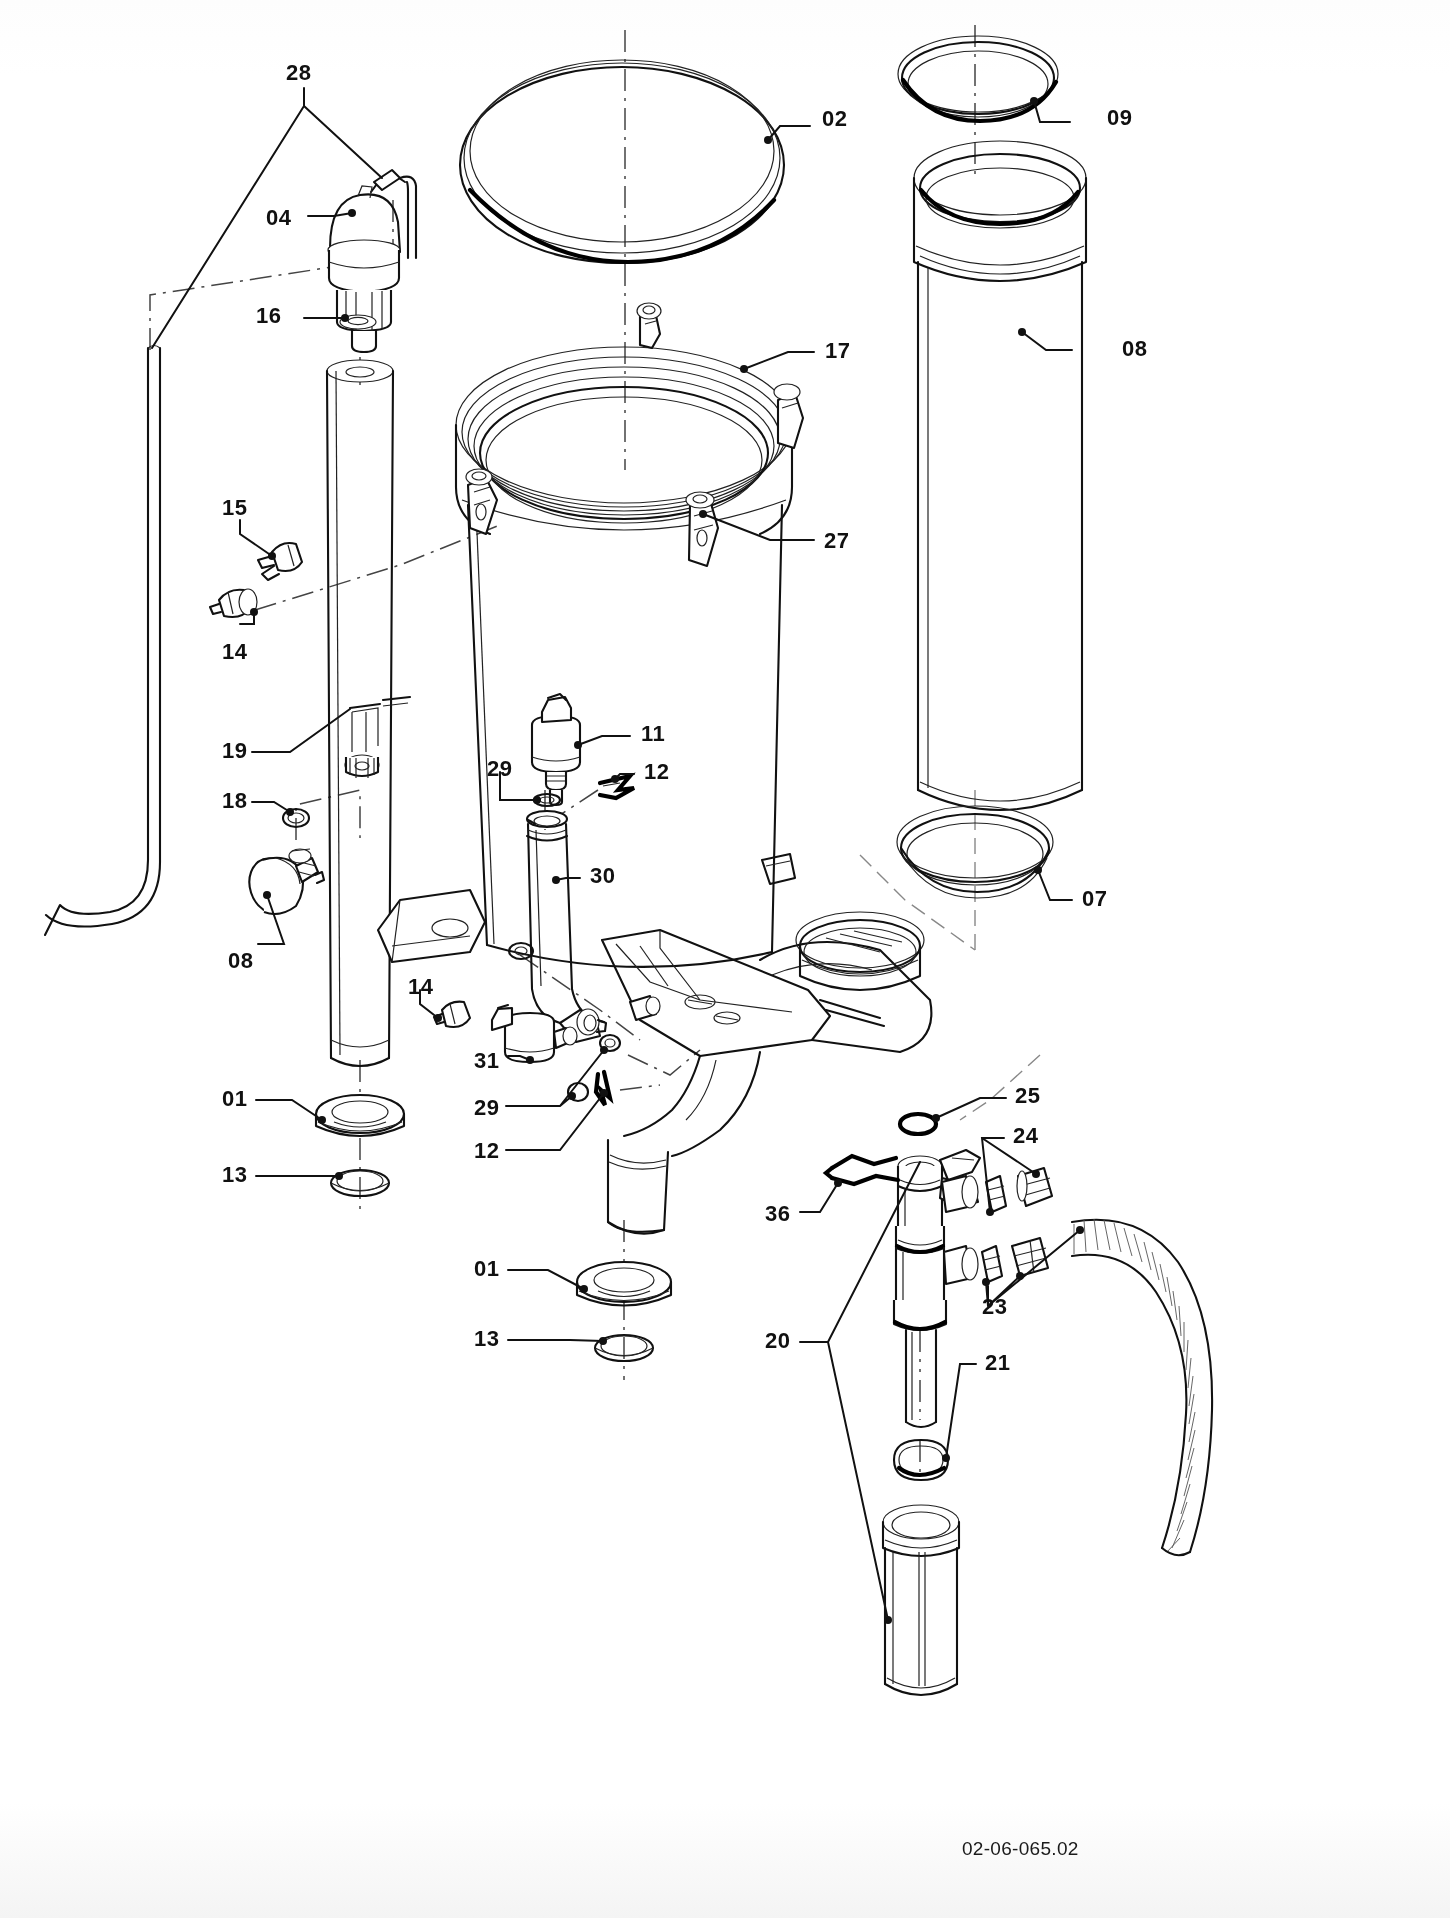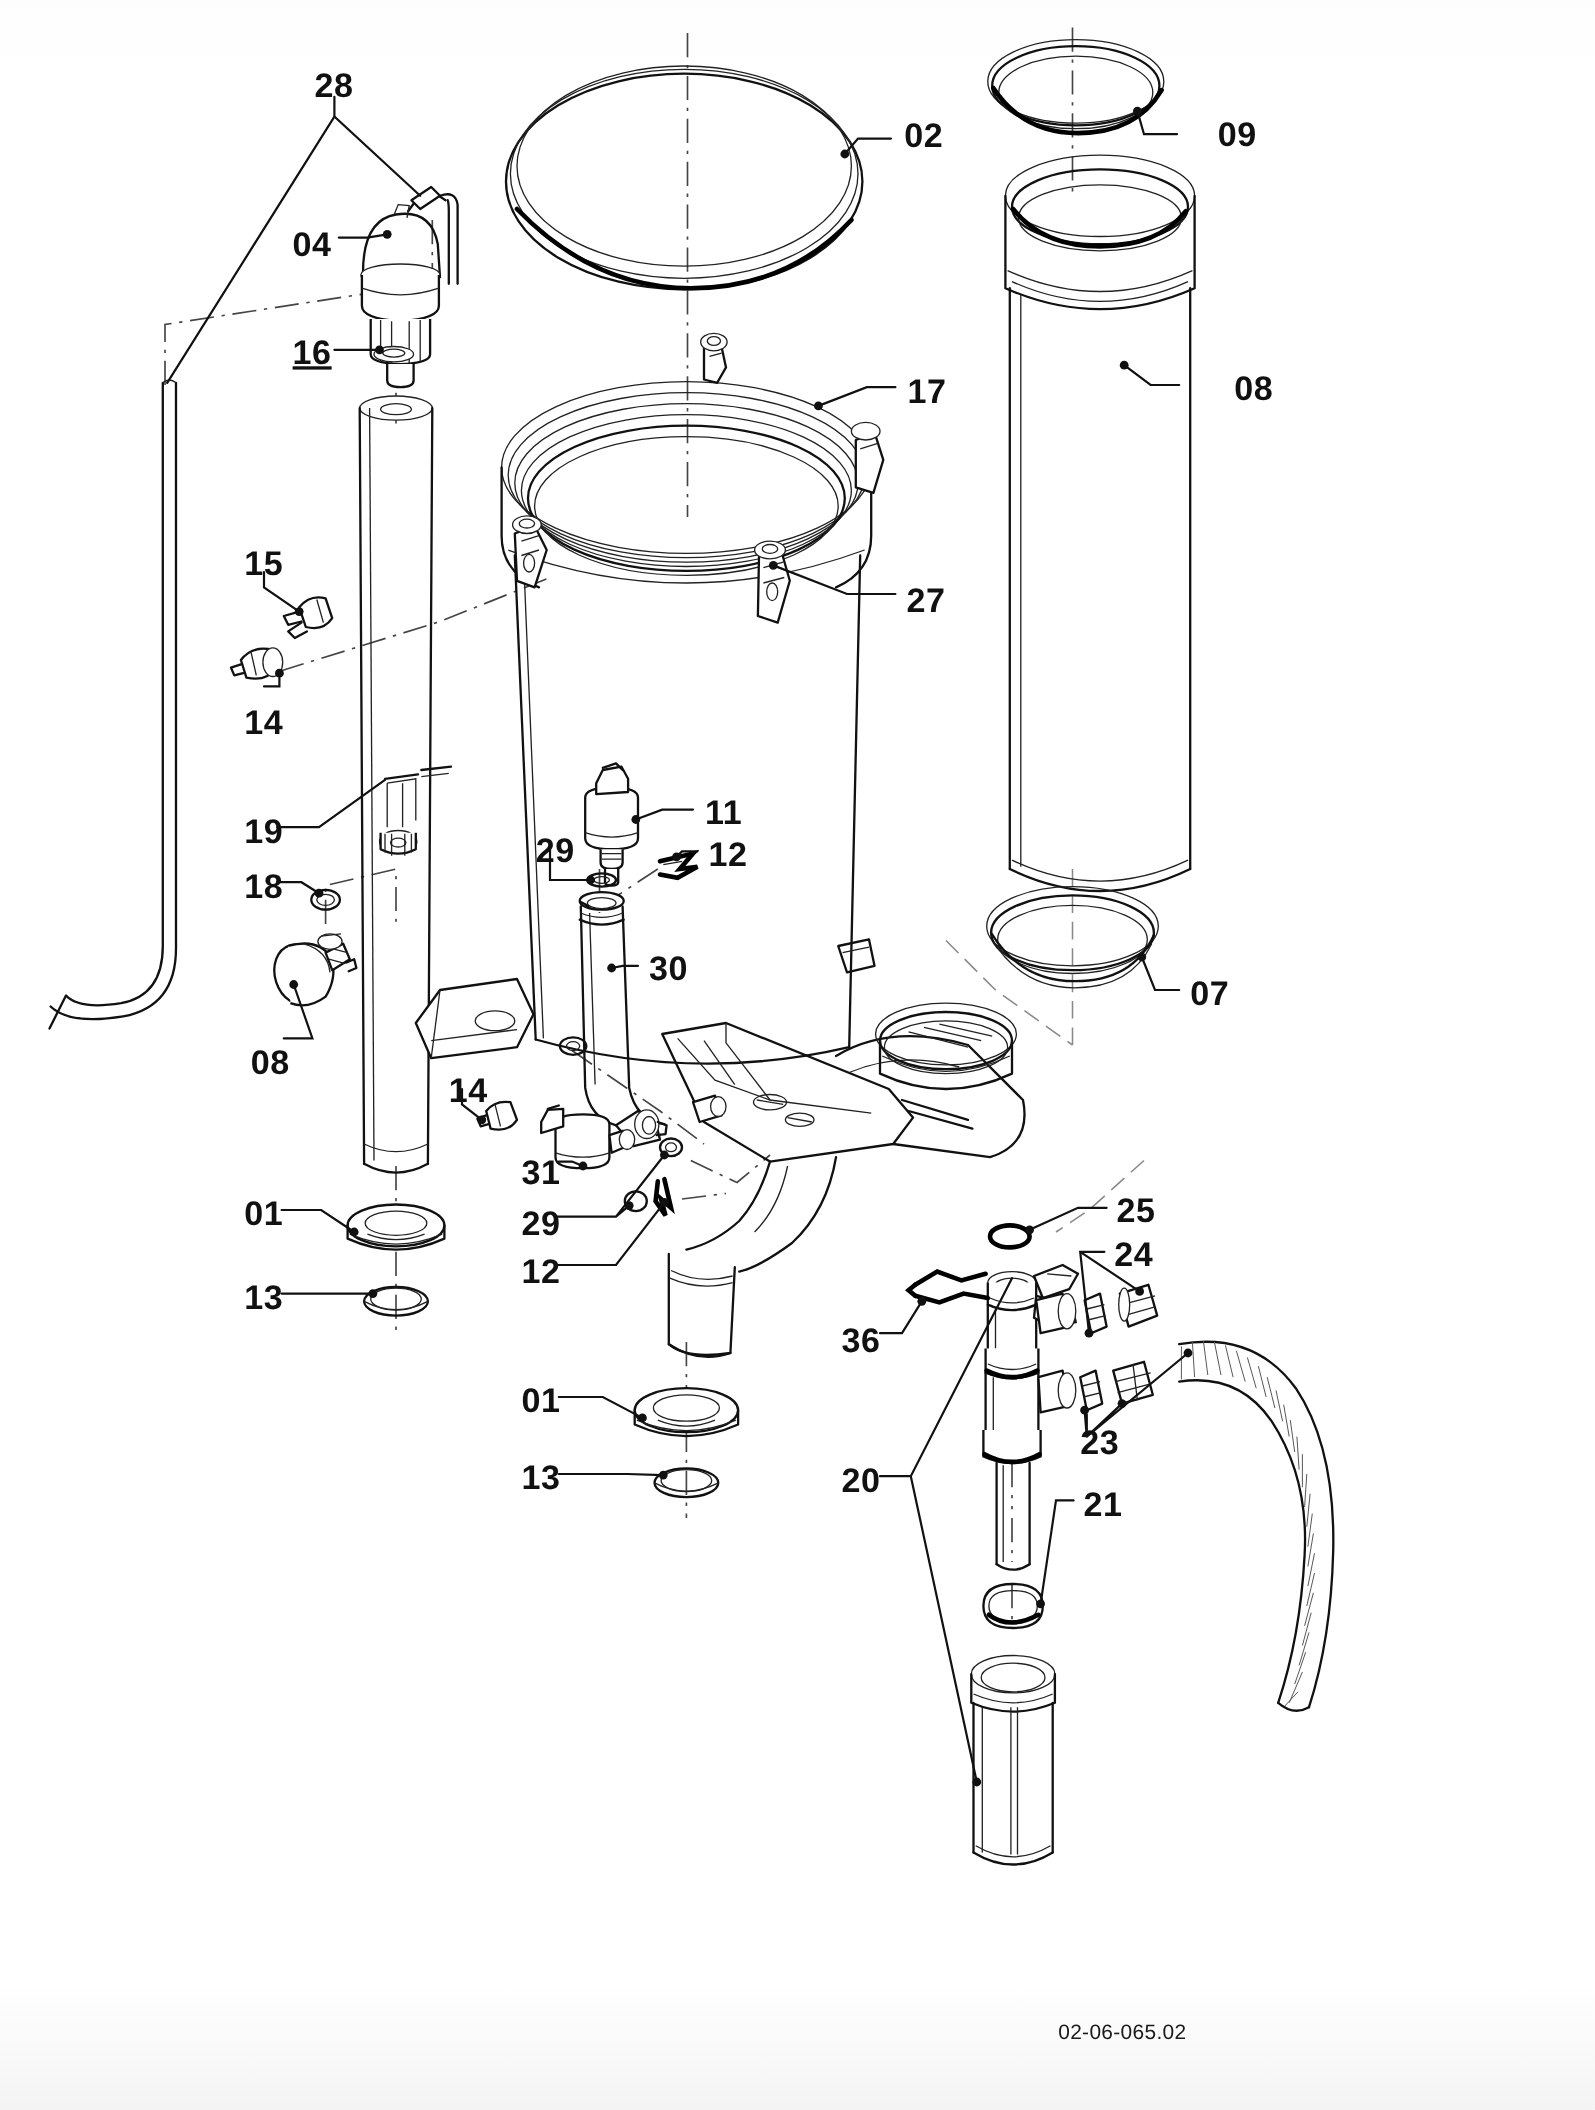--- a/index.html
+++ b/index.html
@@ -2,21 +2,21 @@
 <html><head>
 <meta charset="utf-8">
 <style>
   html,body{margin:0;padding:0;background:#fff;}
   body{width:1450px;height:1918px;overflow:hidden;
        font-family:"Liberation Sans",sans-serif;}
   #sheet{position:relative;width:1450px;height:1918px;
          background:linear-gradient(180deg,#fdfdfd 0%,#ffffff 4%,#ffffff 94%,#f4f4f4 100%);}
   svg#dwg{position:absolute;inset:0;width:1450px;height:1918px;display:block;}
   .lbl{position:absolute;font-family:"Liberation Sans",sans-serif;
-       font-weight:bold;font-size:31px;color:#111;letter-spacing:.5px;
+       font-weight:bold;font-size:22px;color:#111;letter-spacing:.5px;
        line-height:1;white-space:nowrap;}
   .drawno{position:absolute;font-family:"Liberation Sans",sans-serif;
           font-size:19px;color:#1a1a1a;white-space:nowrap;letter-spacing:.3px;}
   
   .s  {fill:none;stroke:#111;stroke-width:2.1;stroke-linecap:round;stroke-linejoin:round;}
   .sf {fill:#fff;stroke:#111;stroke-width:2.1;stroke-linejoin:round;}
   .thin{fill:none;stroke:#222;stroke-width:1.2;}
   .thinf{fill:#fff;stroke:#222;stroke-width:1.2;}
   .hair{fill:none;stroke:#555;stroke-width:0.9;}
   .heavy{fill:none;stroke:#000;stroke-width:4.2;stroke-linecap:round;}
@@ -573,21 +573,21 @@
     <path class="leader" d="M976 1364 L960 1364 L946 1458"></path>
   </g>
 
 </svg>
 
 <span class="lbl" style="left:286px;top:62px;">28</span>
 <span class="lbl" style="left:822px;top:108px;">02</span>
 <span class="lbl" style="left:1107px;top:107px;">09</span>
 <span class="lbl" style="left:266px;top:207px;">04</span>
 <span class="lbl" style="left:1082px;top:338px;padding-left:40px;">08</span>
-<span class="lbl" style="left:266px;top:305px;text-decoration:underline;">16</span>
+<span class="lbl" style="left:256px;top:305px;">16</span>
 <span class="lbl" style="left:825px;top:340px;">17</span>
 <span class="lbl" style="left:222px;top:497px;">15</span>
 <span class="lbl" style="left:824px;top:530px;">27</span>
 <span class="lbl" style="left:222px;top:641px;">14</span>
 <span class="lbl" style="left:641px;top:723px;">11</span>
 <span class="lbl" style="left:644px;top:761px;">12</span>
 <span class="lbl" style="left:222px;top:740px;">19</span>
 <span class="lbl" style="left:487px;top:758px;">29</span>
 <span class="lbl" style="left:222px;top:790px;">18</span>
 <span class="lbl" style="left:590px;top:865px;">30</span>

